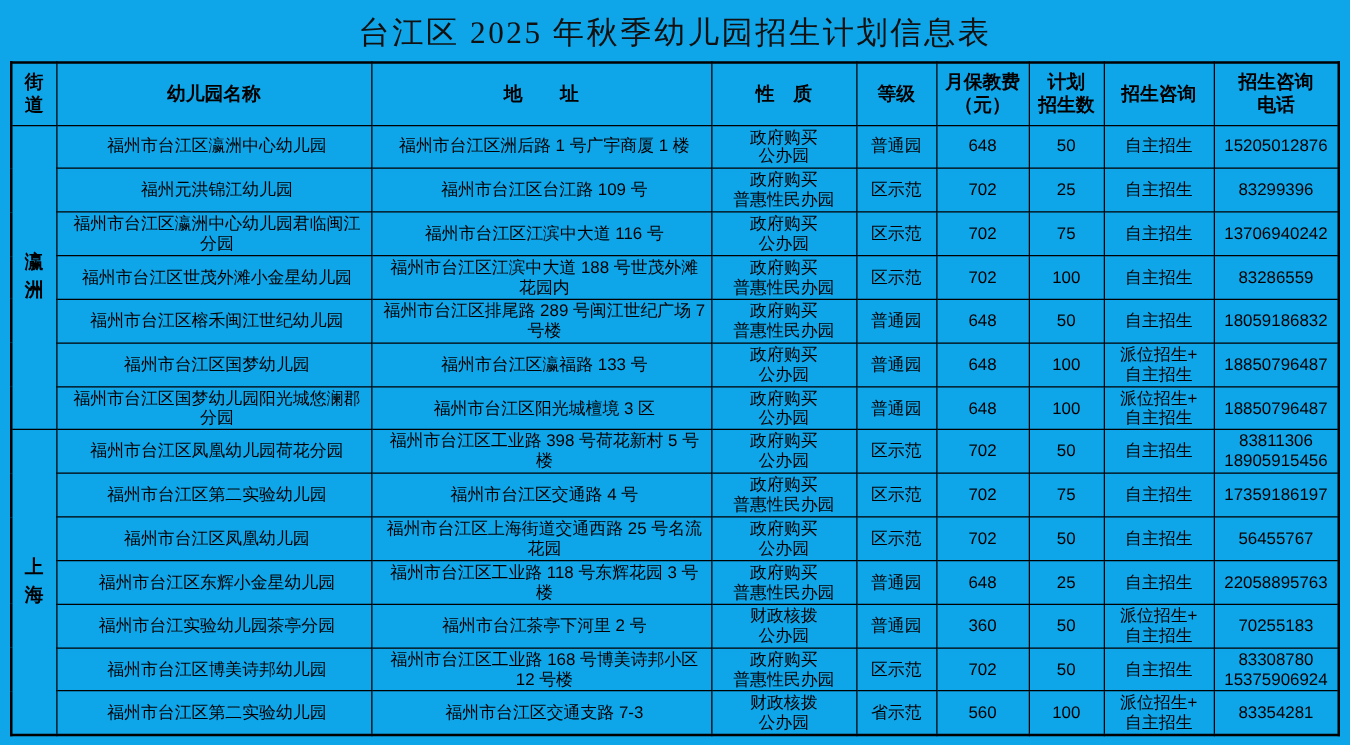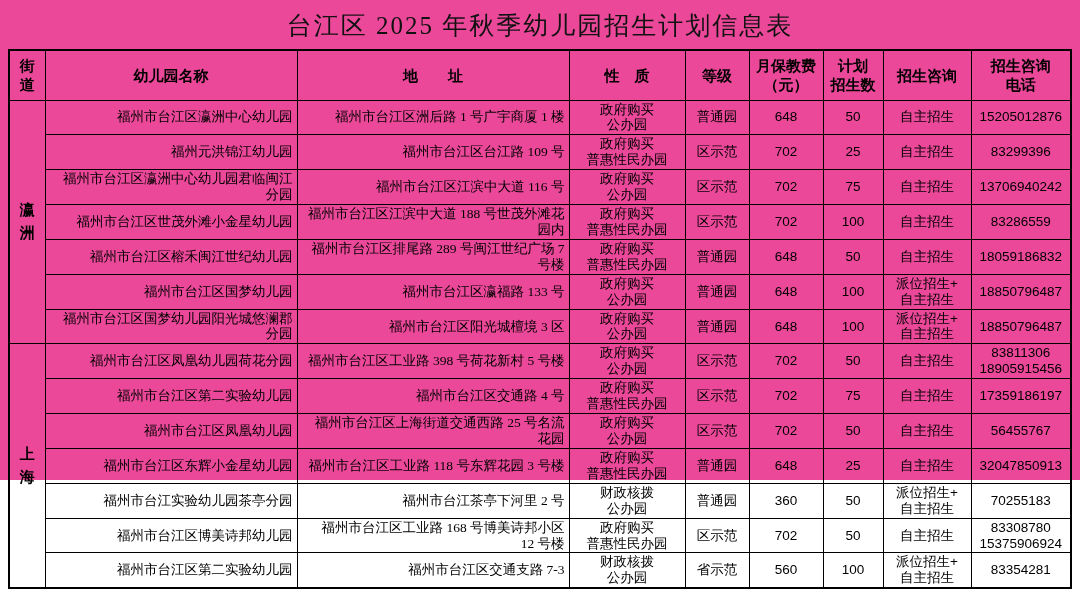--- a/index.html
+++ b/index.html
@@ -7,22 +7,22 @@
     padding: 0;
     background: #ffffff;
     width: 1080px;
     height: 596px;
     overflow: hidden;
     font-family: "Liberation Sans", sans-serif;
     color: #000;
   }
   .page {
     width: 1080px;
-    height: 480px;
-    background: #ec4899;
+    height: 596px;
+    background: #0ea5e9;
     box-sizing: border-box;
   }
   .title {
     text-align: center;
     font-family: cursive;
     font-size: 25px;
     font-weight: 500;
     letter-spacing: 2px;
     padding: 9px 0 7px 0;
     color: #111;
@@ -56,24 +56,23 @@
     vertical-align: middle;
   }
   td.street-cell {
     text-align: center;
     font-weight: bold;
     font-size: 15px;
     line-height: 1.5;
     padding: 0;
   }
   td.left-cell {
-    text-align: right;
+    text-align: center;
     padding-left: 9px;
     padding-right: 4px;
-    font-family: Liberation Serif, serif;
   }
   td.center-cell {
     text-align: center;
   }
 </style>
 </head>
 <body>
 
 <div class="page">
   <div class="title">台江区 2025 年秋季幼儿园招生计划信息表</div>
@@ -227,21 +226,21 @@
   </tr>
         <tr>
     <td class="left-cell">福州市台江区东辉小金星幼儿园</td>
     <td class="left-cell">福州市台江区工业路 118 号东辉花园 3 号楼</td>
     <td class="center-cell">政府购买
 普惠性民办园</td>
     <td class="center-cell">普通园</td>
     <td class="center-cell">648</td>
     <td class="center-cell">25</td>
     <td class="center-cell">自主招生</td>
-    <td class="center-cell">32047850913</td>
+    <td class="center-cell">22058895763</td>
   </tr>
         <tr>
     <td class="left-cell">福州市台江实验幼儿园茶亭分园</td>
     <td class="left-cell">福州市台江茶亭下河里 2 号</td>
     <td class="center-cell">财政核拨
 公办园</td>
     <td class="center-cell">普通园</td>
     <td class="center-cell">360</td>
     <td class="center-cell">50</td>
     <td class="center-cell">派位招生+

